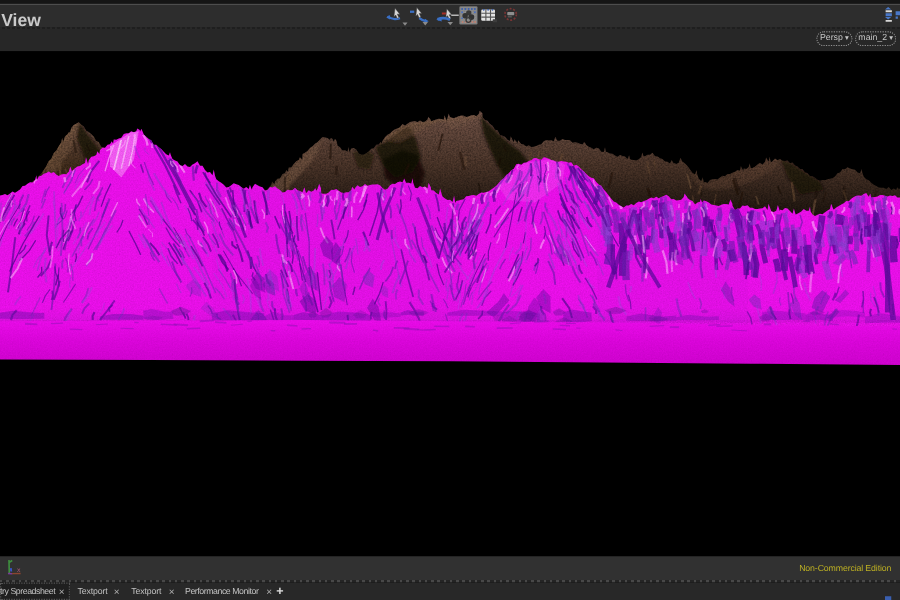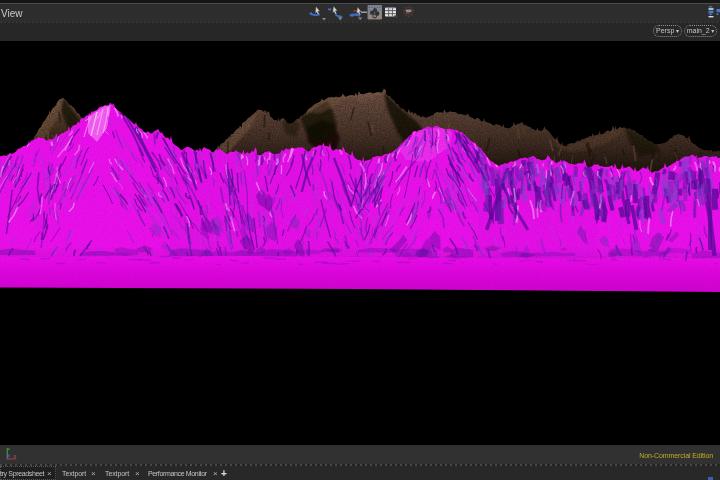--- a/index.html
+++ b/index.html
@@ -6,21 +6,21 @@
 #stage { position:relative; width:720px; height:480px; }
 .abs { position:absolute; }
 </style></head>
 <body>
 <div id="stage">
 
 <div class="abs" style="left:0;top:0;width:720px;height:3px;background:#151515"></div>
 <div class="abs" style="left:0;top:3px;width:720px;height:1px;background:#4d4d4d"></div>
 
 <div class="abs" style="left:0;top:4px;width:720px;height:18px;background:#2d2d2d"></div>
-<div class="abs" style="left:1px;top:8px;font-size:10px;font-weight:normal;color:#cacaca">View</div>
+<div class="abs" style="left:1px;top:8px;font-size:14px;font-weight:bold;color:#cacaca">View</div>
 
 <svg class="abs" style="left:300px;top:0" width="130" height="22" viewBox="0 0 130 22">
   <g transform="translate(9,6)">
     <path d="M1 7 Q5 10.5 11 8.5" stroke="#3a6fc4" stroke-width="1.8" fill="none"></path>
     <path d="M0 8 l3 -2 v3.6 z" fill="#3a6fc4"></path>
     <path d="M7 0.5 l3.9 4.8 -2.0 0 1.3 2.8 -1.4 0.7 -1.3 -2.8 -1.4 1.4 z" fill="#d4d4d4" stroke="#3a3a3a" stroke-width="0.4"></path>
     <path d="M13 12 l4 0 -2 2.6 z" fill="#8a8a8a"></path>
   </g>
   <g transform="translate(28,4)">
     <rect x="0" y="4.5" width="3.4" height="1.8" fill="#3a6fc4"></rect>

